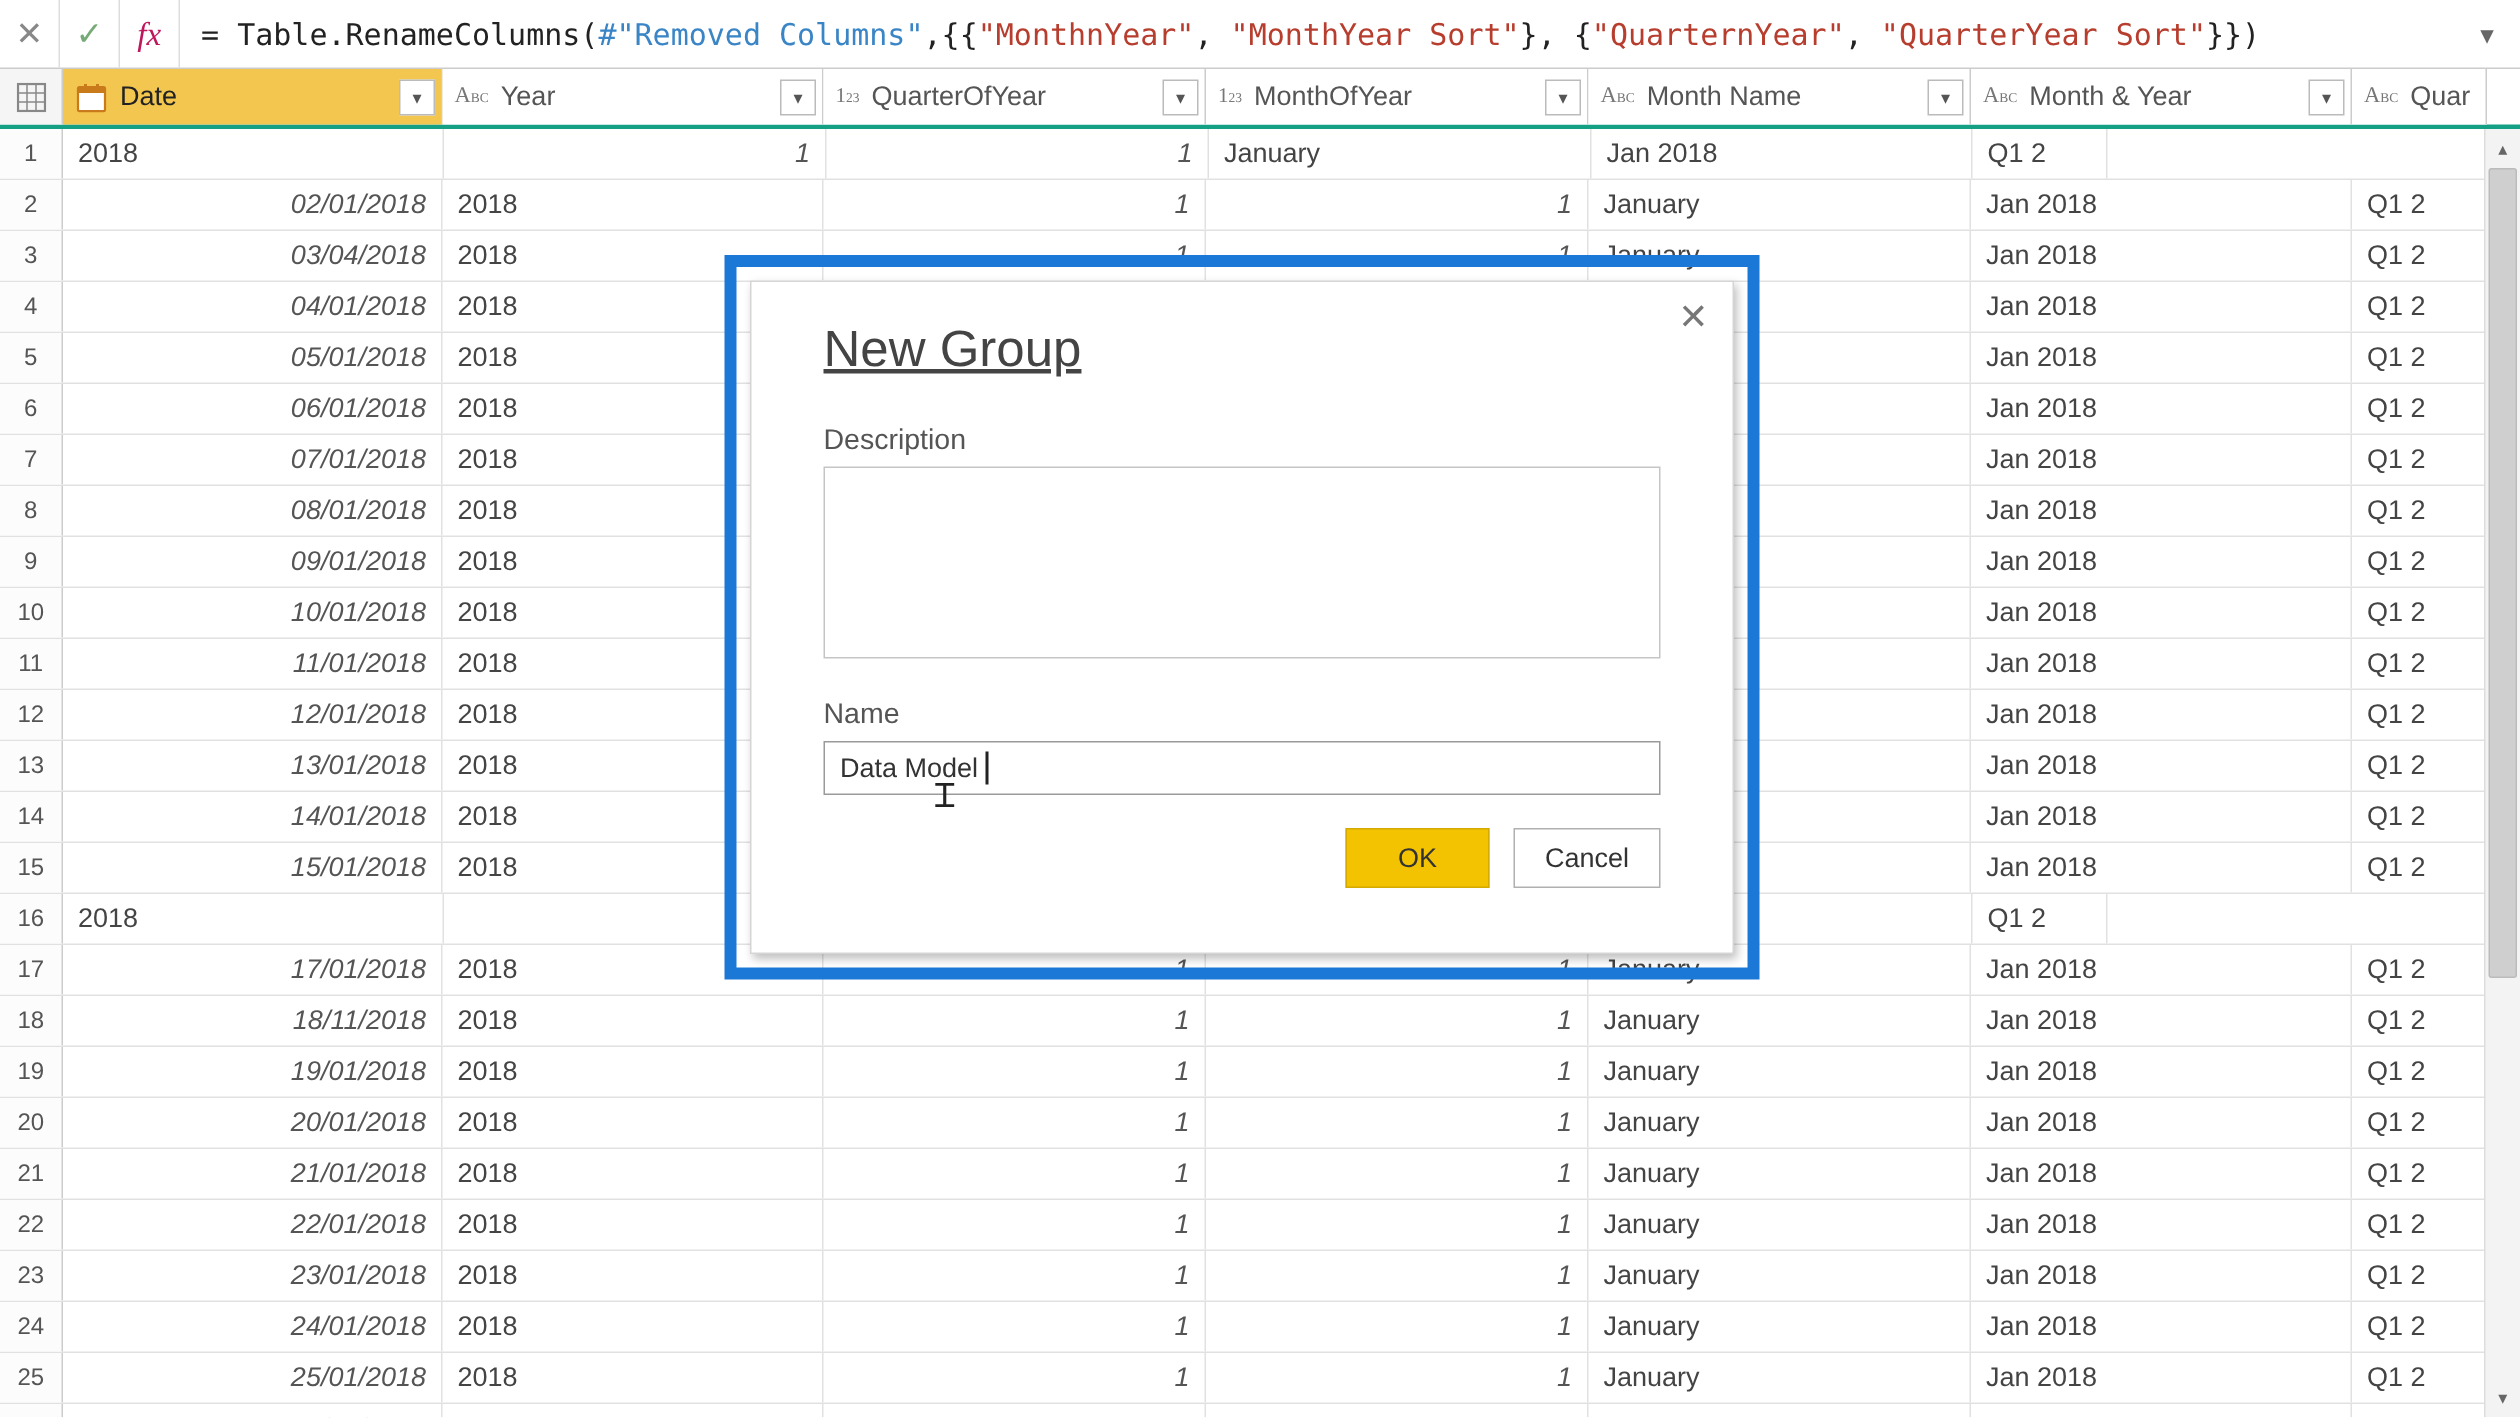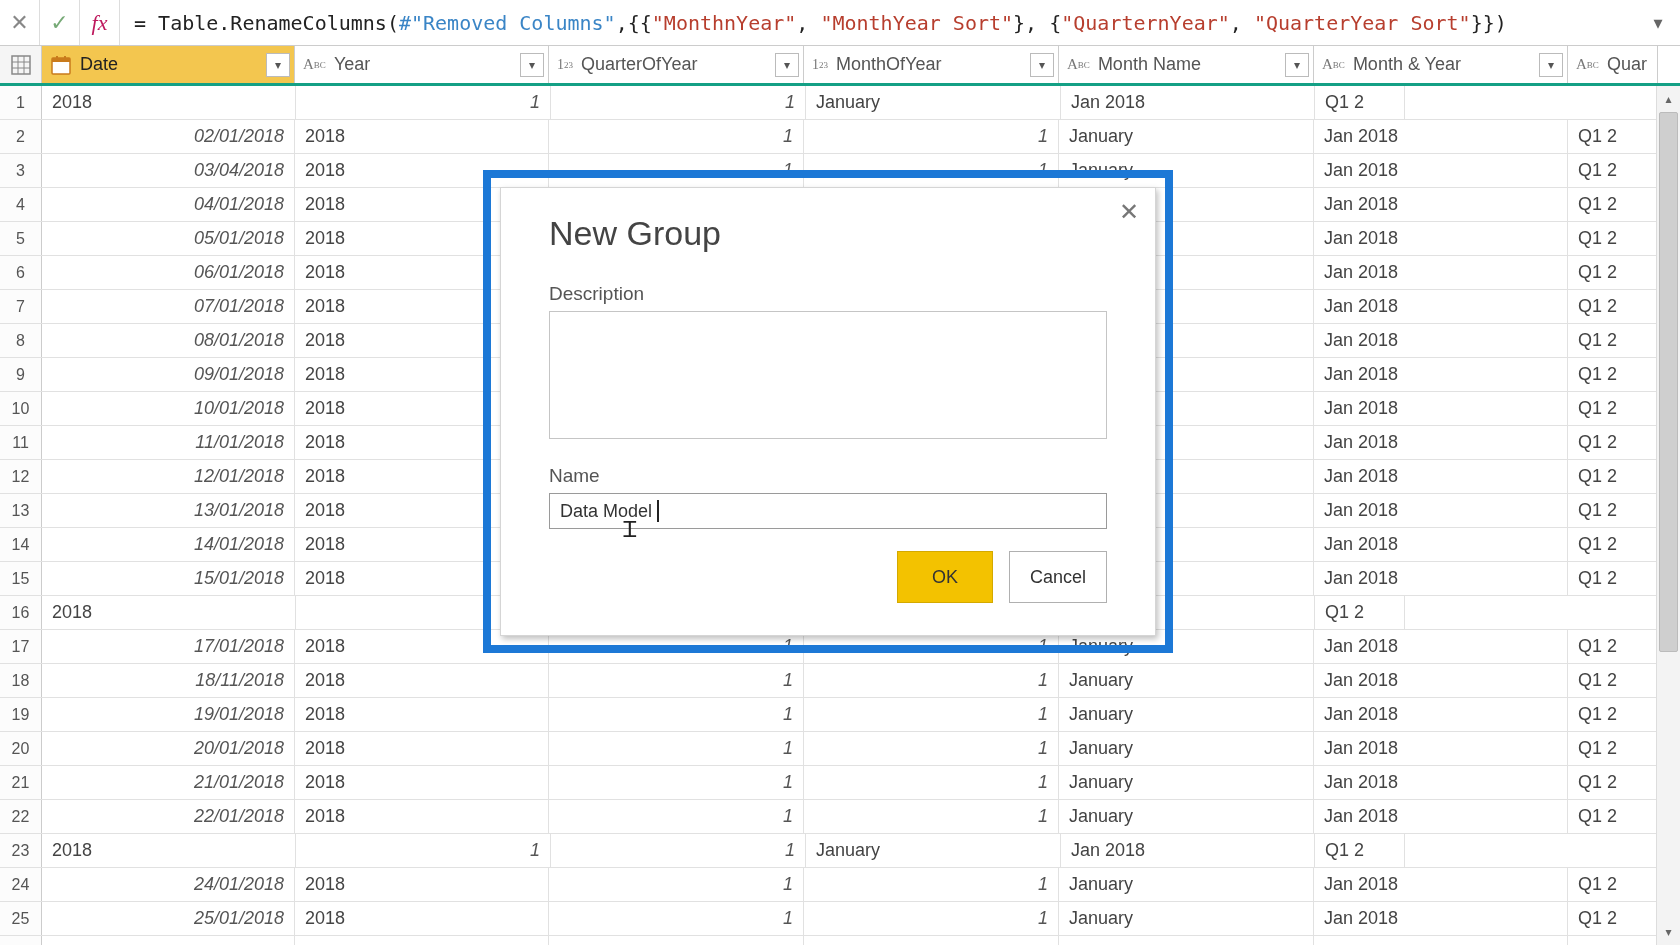--- a/index.html
+++ b/index.html
@@ -98,34 +98,34 @@
   .dialog {
     position:absolute; left:9px; top:9px; right:9px; bottom:9px;
     background:#fff; border:1px solid #d5d5d5;
     box-shadow: 2px 3px 6px rgba(0,0,0,0.25);
     padding: 26px 48px 28px 48px;
   }
   .dlg-close {
     position:absolute; top:12px; right:16px; font-size:24px; color:#777;
     cursor:pointer; background:none; border:none; line-height:1;
   }
-  .dlg-title { font-size: 34px; font-weight: 400; color:#444; margin-bottom: 30px; }
+  .dlg-title { font-size: 34px; font-weight: 400; color:#444; margin-bottom: 30px; text-decoration: underline; }
   .dlg-label { font-size: 19px; color:#555; margin-bottom: 6px; }
   .dlg-input {
     width: 100%; height: 36px; border:1px solid #9a9a9a; padding: 4px 10px;
     font-size: 18px; color:#333; outline:none;
   }
   .dlg-textarea {
     width: 100%; height: 128px; border:1px solid #c5c5c5; resize:none;
     padding: 8px 10px; font-size: 18px; outline:none;
   }
   .dlg-field { margin-bottom: 22px; }
   .dlg-actions { display:flex; justify-content:flex-end; gap:16px; margin-top: 22px; }
   .btn {
-    min-width: 96px; height: 52px; padding: 0 20px; font-size: 18px;
+    min-width: 96px; height: 40px; padding: 0 20px; font-size: 18px;
     border:1px solid #b0b0b0; background:#fff; cursor:pointer; color:#333;
   }
   .btn-primary { background:#f3c200; border-color:#d4a900; color:#333; font-weight:500; }
   
   .text-cursor {
     position:absolute; width:2px; height:22px; background:#222;
     pointer-events:none;
   }
   .text-caret-img {
     position:absolute; pointer-events:none; font-size: 22px; color:#222;
@@ -414,20 +414,21 @@
           <div class="cell right italic c-date">22/01/2018</div>
           <div class="cell c-year">2018</div>
           <div class="cell right italic c-qoy">1</div>
           <div class="cell right italic c-moy">1</div>
           <div class="cell c-mname">January</div>
           <div class="cell c-myear">Jan 2018</div>
           <div class="cell c-quar">Q1 2</div>
         </div>
         <div class="row">
           <div class="rownum">23</div>
+          <div class="cell right italic c-date">23/01/2018</div>
           <div class="cell c-year">2018</div>
           <div class="cell right italic c-qoy">1</div>
           <div class="cell right italic c-moy">1</div>
           <div class="cell c-mname">January</div>
           <div class="cell c-myear">Jan 2018</div>
           <div class="cell c-quar">Q1 2</div>
         </div>
         <div class="row">
           <div class="rownum">24</div>
           <div class="cell right italic c-date">24/01/2018</div>

